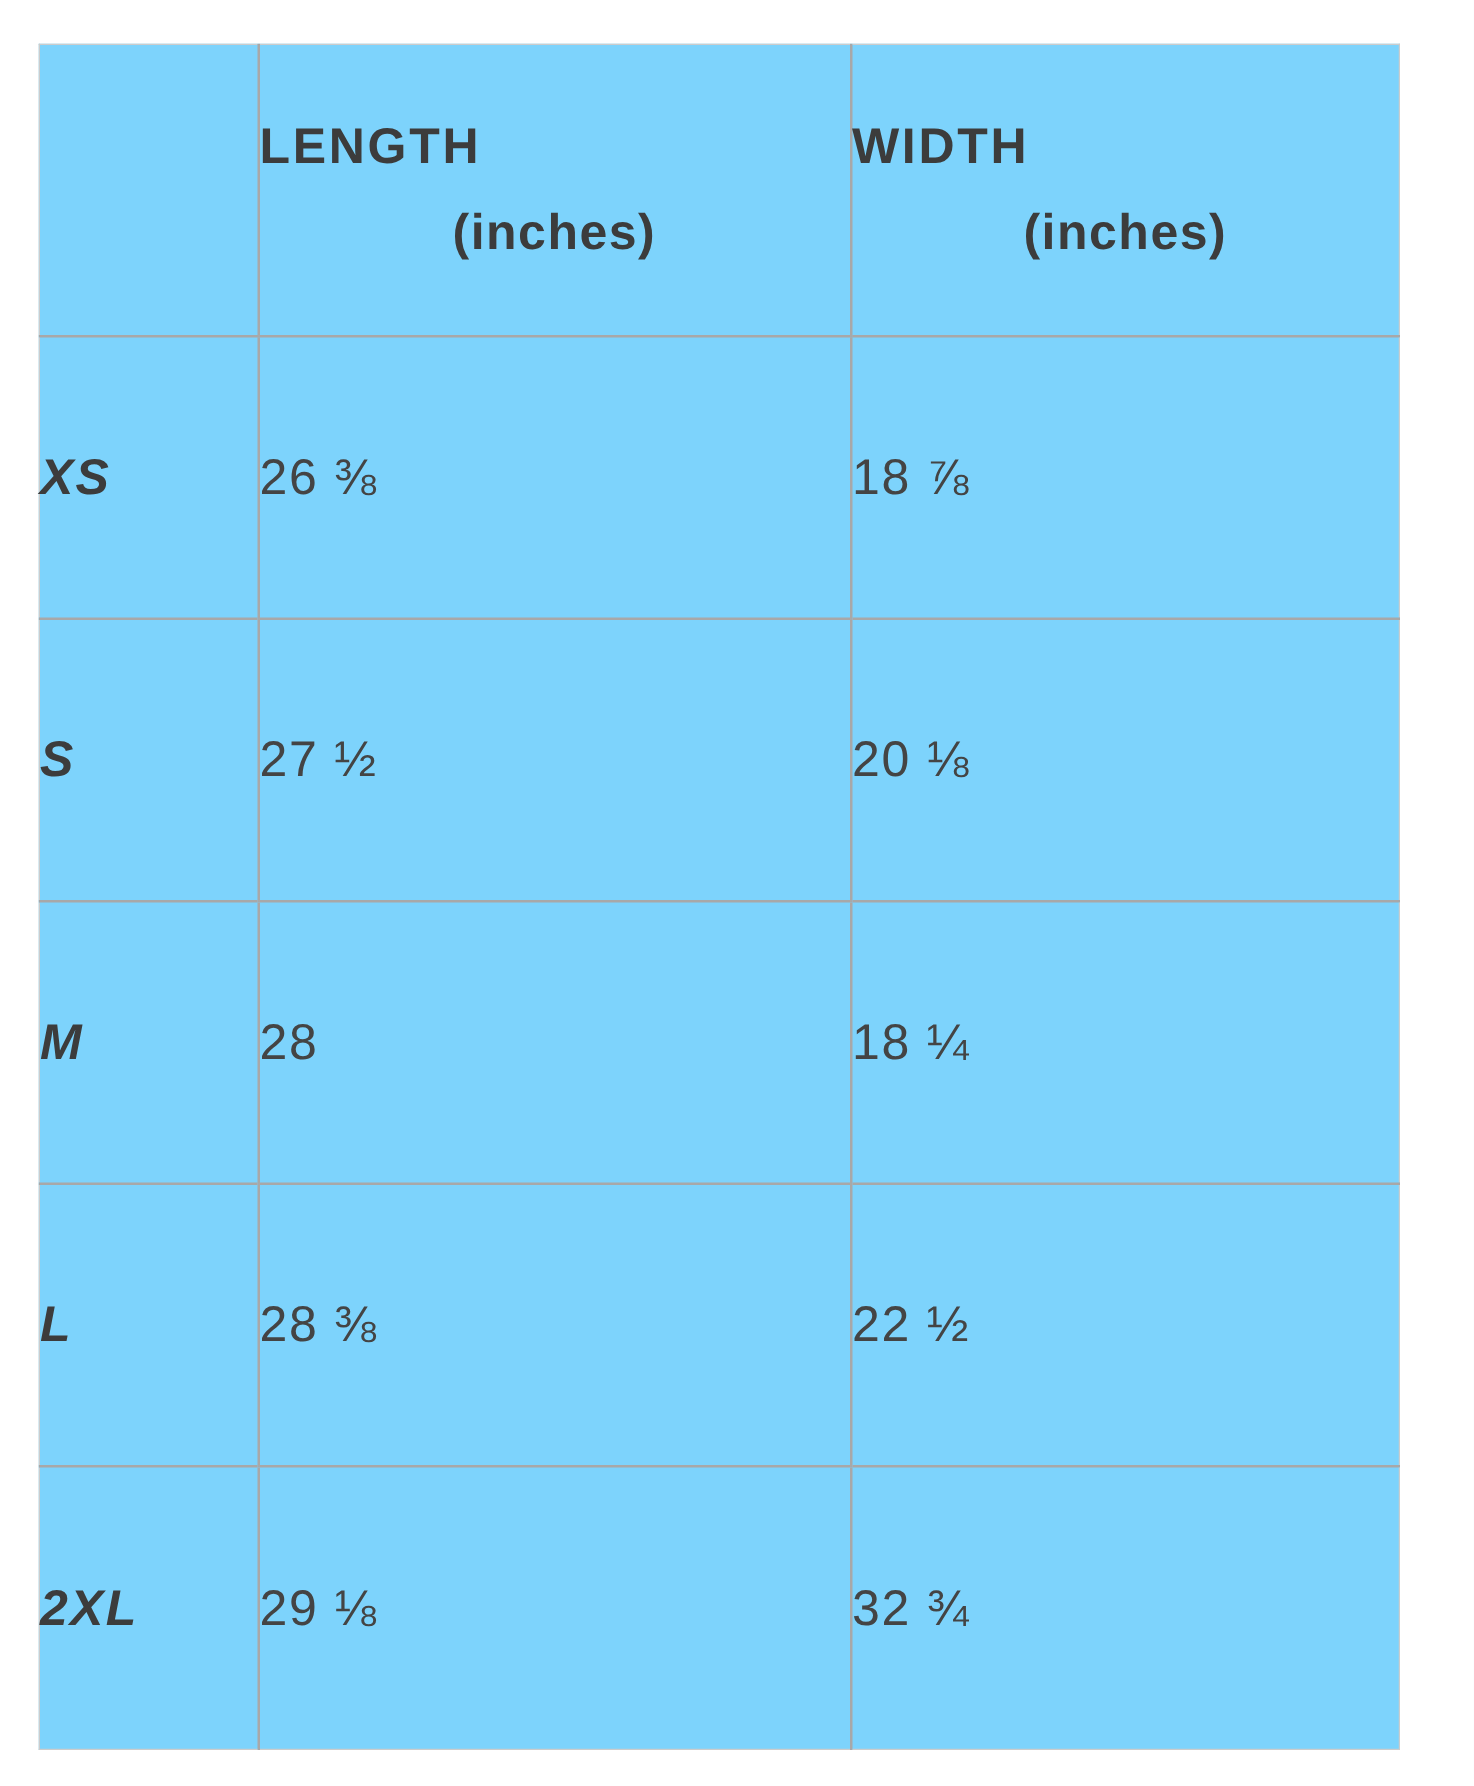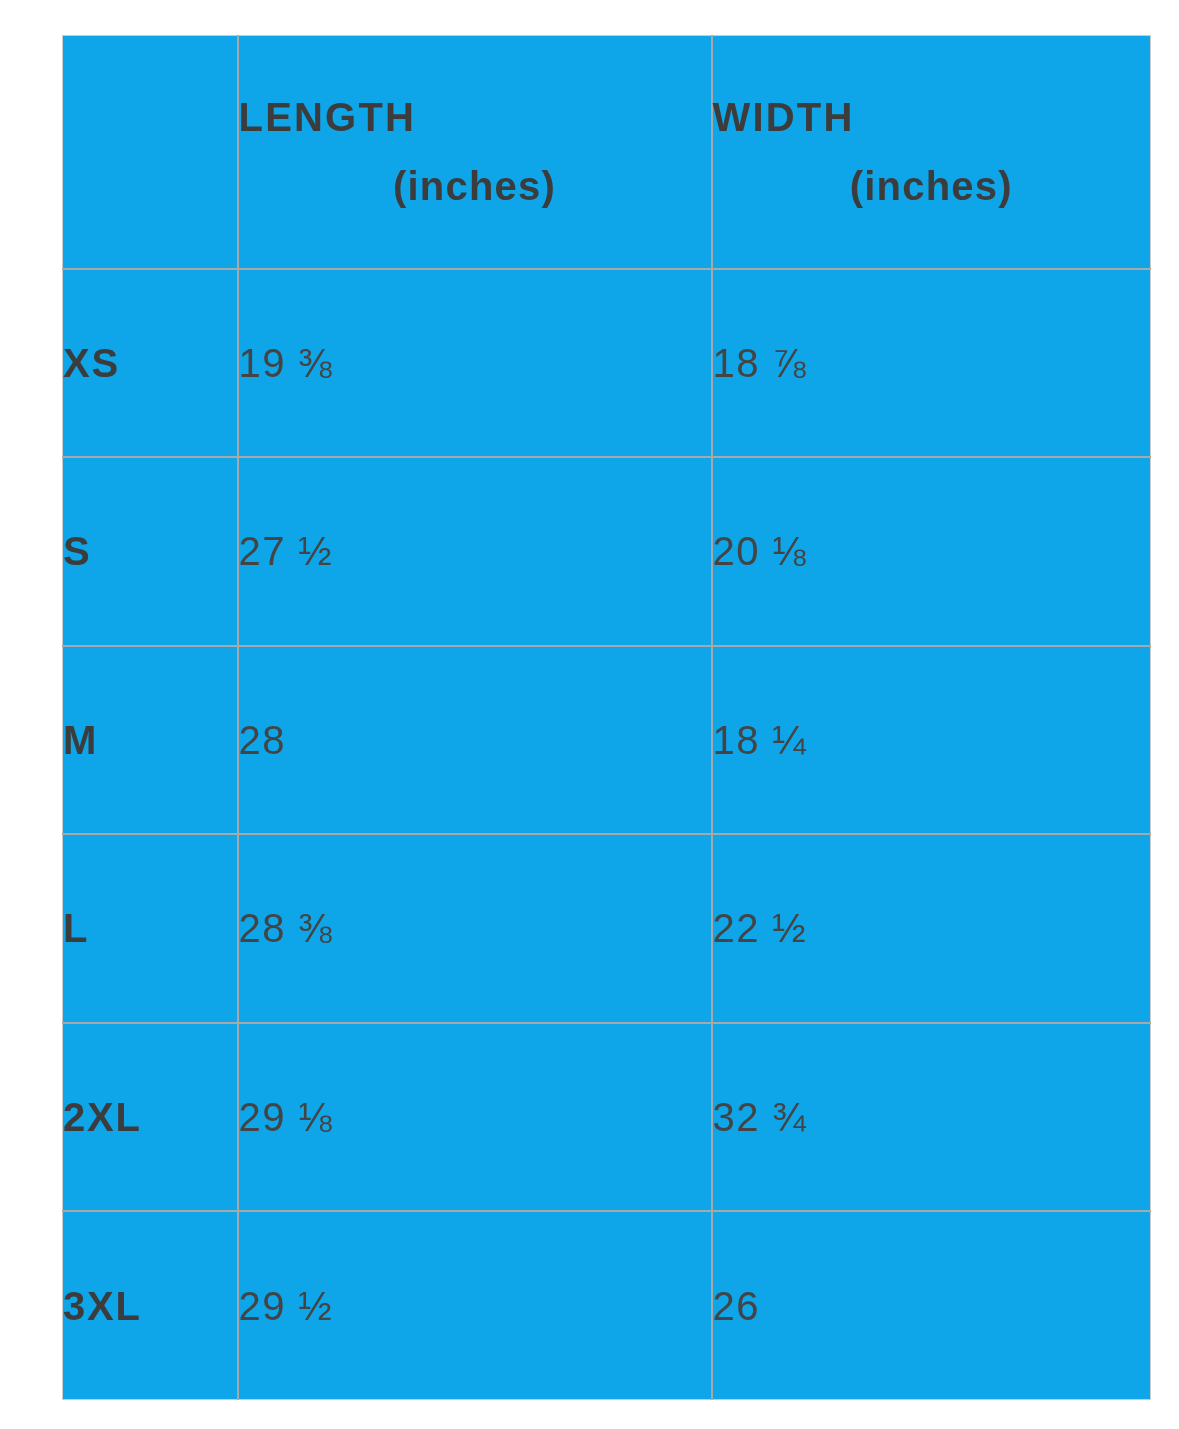--- a/index.html
+++ b/index.html
@@ -17,28 +17,28 @@
   .page {
     position: relative;
     width: 1179px;
     height: 1429px;
     background: #ffffff;
     box-sizing: border-box;
   }
 
   .size-chart {
     position: absolute;
-    left: 62px;
+    left: 31px;
     top: 35px;
     width: 1088px;
     height: 1365px;
     border: 1.5px solid #cccccc;
     border-collapse: collapse;
     table-layout: fixed;
-    background: #0ea5e9;
+    background: #7dd3fc;
     box-sizing: border-box;
   }
 
   .size-chart col.col-size  { width: 175px; }
   .size-chart col.col-len   { width: 474px; }
   .size-chart col.col-wid   { width: 439px; }
 
   .size-chart th,
   .size-chart td {
     border: 1.5px solid #cccccc;
@@ -87,20 +87,21 @@
     white-space: nowrap;
   }
   .head-text.unit {
     letter-spacing: 0.03em;
     text-align: center;
   }
 
   .size-cell {
     padding-left: 43px;
     padding-right: 10px;
+    font-style: italic;
   }
 
   .size-label {
     color: #3c3c3c;
     font-weight: 700;
     font-size: 40px;
     letter-spacing: 0.045em;
     line-height: 1;
     white-space: nowrap;
   }
@@ -144,21 +145,21 @@
         </th>
       </tr>
     </thead>
 
     <tbody>
       <tr class="data-row">
         <td class="size-cell">
           <span class="size-label">XS</span>
         </td>
         <td class="value-cell">
-          <span class="value-text">19 ⅜</span>
+          <span class="value-text">26 ⅜</span>
         </td>
         <td class="value-cell">
           <span class="value-text">18 ⅞</span>
         </td>
       </tr>
 
       <tr class="data-row">
         <td class="size-cell">
           <span class="size-label">S</span>
         </td>
@@ -200,27 +201,16 @@
           <span class="size-label">2XL</span>
         </td>
         <td class="value-cell">
           <span class="value-text">29 ⅛</span>
         </td>
         <td class="value-cell">
           <span class="value-text">32 ¾</span>
         </td>
       </tr>
 
-      <tr class="data-row">
-        <td class="size-cell">
-          <span class="size-label">3XL</span>
-        </td>
-        <td class="value-cell">
-          <span class="value-text">29 ½</span>
-        </td>
-        <td class="value-cell">
-          <span class="value-text">26</span>
-        </td>
-      </tr>
     </tbody>
   </table>
 
 </div>
 
 </body></html>

